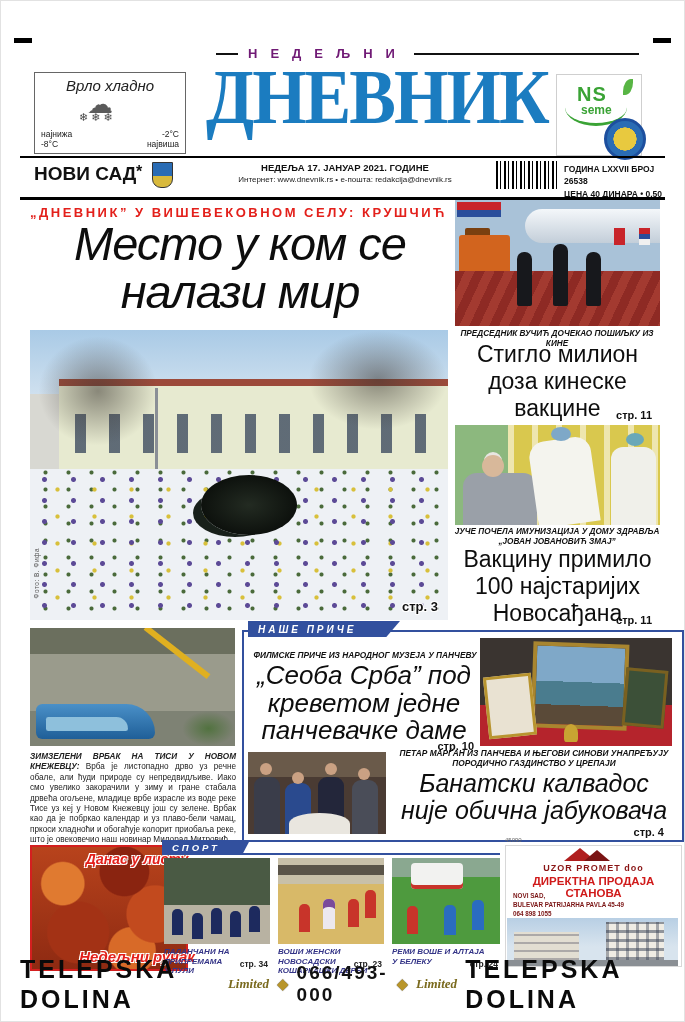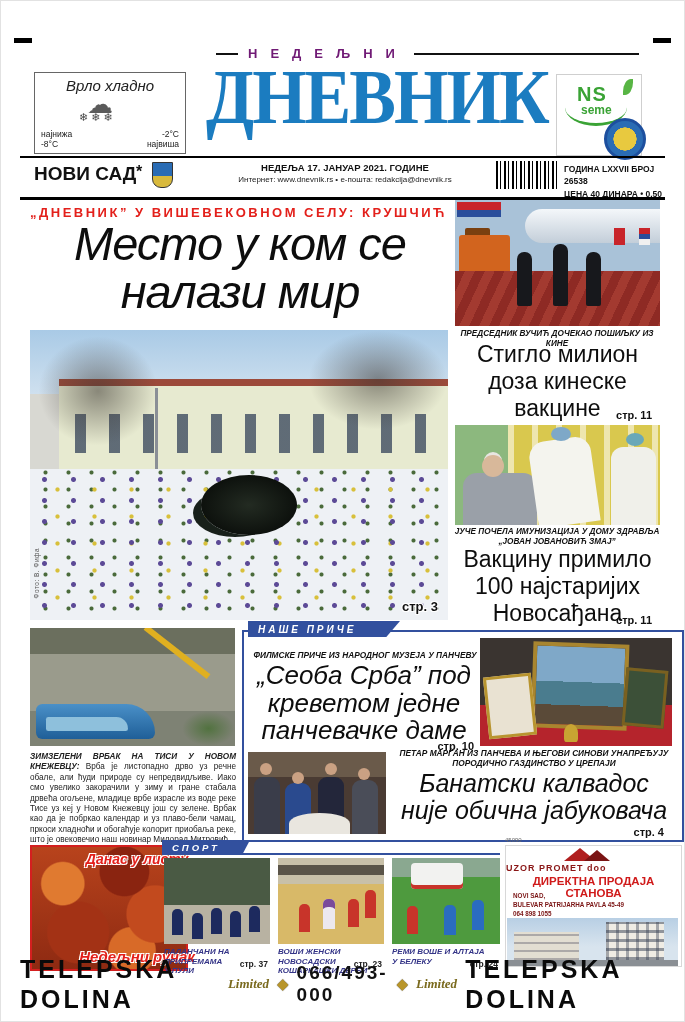--- a/index.html
+++ b/index.html
@@ -173,21 +173,21 @@
   .spcap{position:absolute;top:947px;height:22px;font-size:8px;font-weight:bold;font-style:italic;color:#343487;line-height:1.2;}
   .spref{position:absolute;right:2px;bottom:0;font-size:8.5px;font-weight:bold;color:#222;font-style:normal;}
 
   
   .adcode{left:505px;top:837px;font-size:6px;color:#666;}
   .adbox{left:505px;top:845px;width:175px;height:120px;border:1px solid #d8d8d8;background:#fff;}
   .roofs{position:absolute;left:58px;top:2px;width:0;height:0;border-left:16px solid transparent;
         border-right:16px solid transparent;border-bottom:13px solid #b01e1e;}
   .roofs2{position:absolute;left:78px;top:4px;width:0;height:0;border-left:13px solid transparent;
         border-right:13px solid transparent;border-bottom:11px solid #7a1414;}
-  .adco{position:absolute;top:17px;width:100%;font-size:9px;font-weight:bold;color:#8a1616;letter-spacing:1px;}
+  .adco{position:absolute;top:17px;width:100%;text-align:center;font-size:9px;font-weight:bold;color:#8a1616;letter-spacing:1px;}
   .adtitle{position:absolute;top:29px;width:100%;text-align:center;font-size:11.5px;font-weight:bold;color:#d01a1a;}
   .adlines{position:absolute;left:7px;top:45px;font-size:6.3px;font-weight:bold;color:#7a1414;line-height:1.45;}
   .ph-bldg{position:absolute;left:1px;bottom:0;width:171px;height:48px;background:linear-gradient(#b8cfe4,#d8e4ee 60%);}
   .ph-bldg .b1{position:absolute;right:8%;bottom:12%;width:34%;height:80%;background:#efece4;
         background-image:repeating-linear-gradient(0deg,rgba(50,60,80,.5) 0 3px,transparent 3px 9px),
                          repeating-linear-gradient(90deg,rgba(50,60,80,.4) 0 3px,transparent 3px 10px);}
   .ph-bldg .b2{position:absolute;left:4%;bottom:12%;width:38%;height:58%;background:#e2ded2;
         background-image:repeating-linear-gradient(0deg,rgba(70,70,90,.35) 0 2px,transparent 2px 8px);}
   .ph-bldg .road{position:absolute;left:0;right:0;bottom:0;height:12%;background:#8a8f94;}
 
@@ -379,21 +379,21 @@
   <div class="photo spph ph-sp3" style="left:392px;width:108px;">
     <div class="amb"></div>
     <div class="spfig-r" style="left:14%;bottom:12%;"></div>
     <div class="spfig-b" style="left:48%;bottom:10%;"></div>
     <div class="spfig-b" style="left:74%;bottom:16%;"></div>
   </div>
 
   <div class="spcap" style="left:164px;width:106px;">
     <span class="pre">ПАЛАНЧАНИ НА ПРИПРЕМАМА
 У ПУЛИ</span>
-    <span class="spref">стр. 37</span>
+    <span class="spref">стр. 34</span>
   </div>
   <div class="spcap" style="left:278px;width:106px;">
     <span class="pre">ВОШИ ЖЕНСКИ НОВОСАДСКИ
 КОШАРКАШКИ ДЕРБИ</span>
     <span class="spref">стр. 23</span>
   </div>
   <div class="spcap" style="left:392px;width:108px;">
     <span class="pre">РЕМИ ВОШЕ И АЛТАЈА
 У БЕЛЕКУ</span>
     <span class="spref">стр. 24</span>

